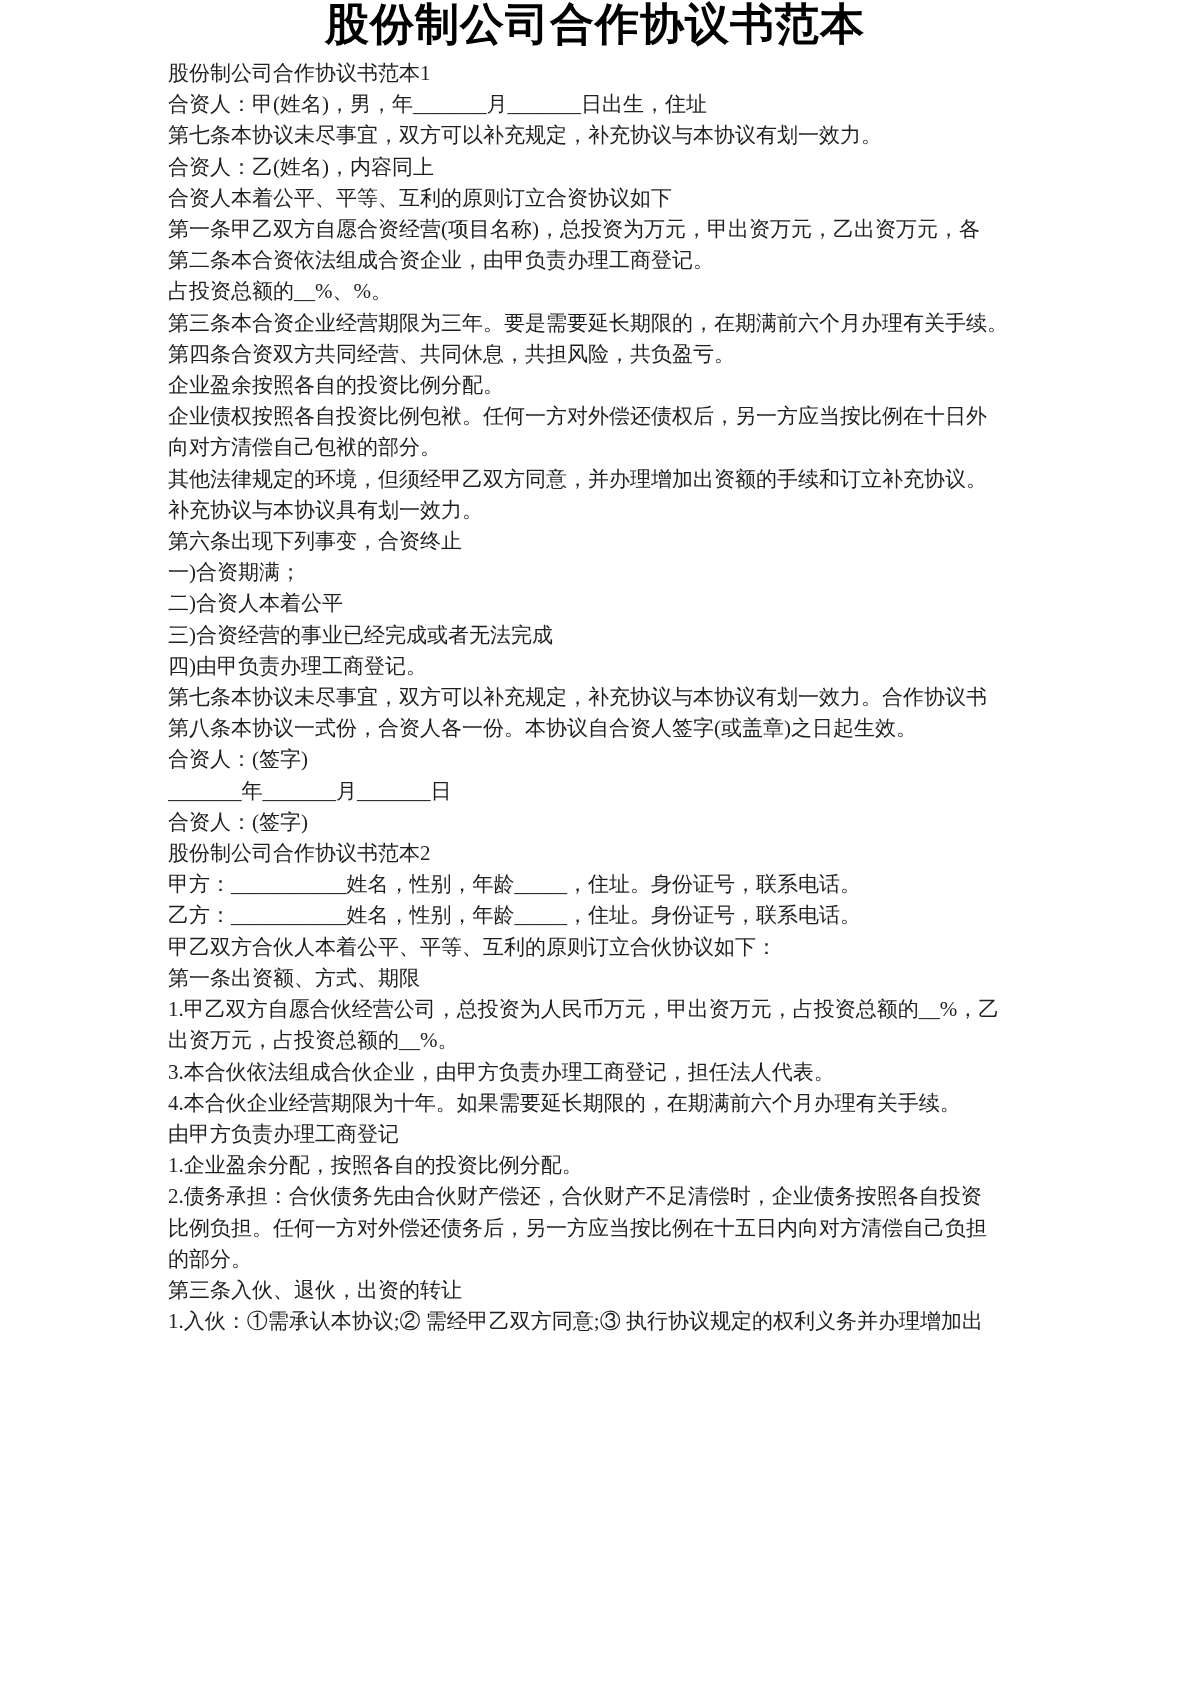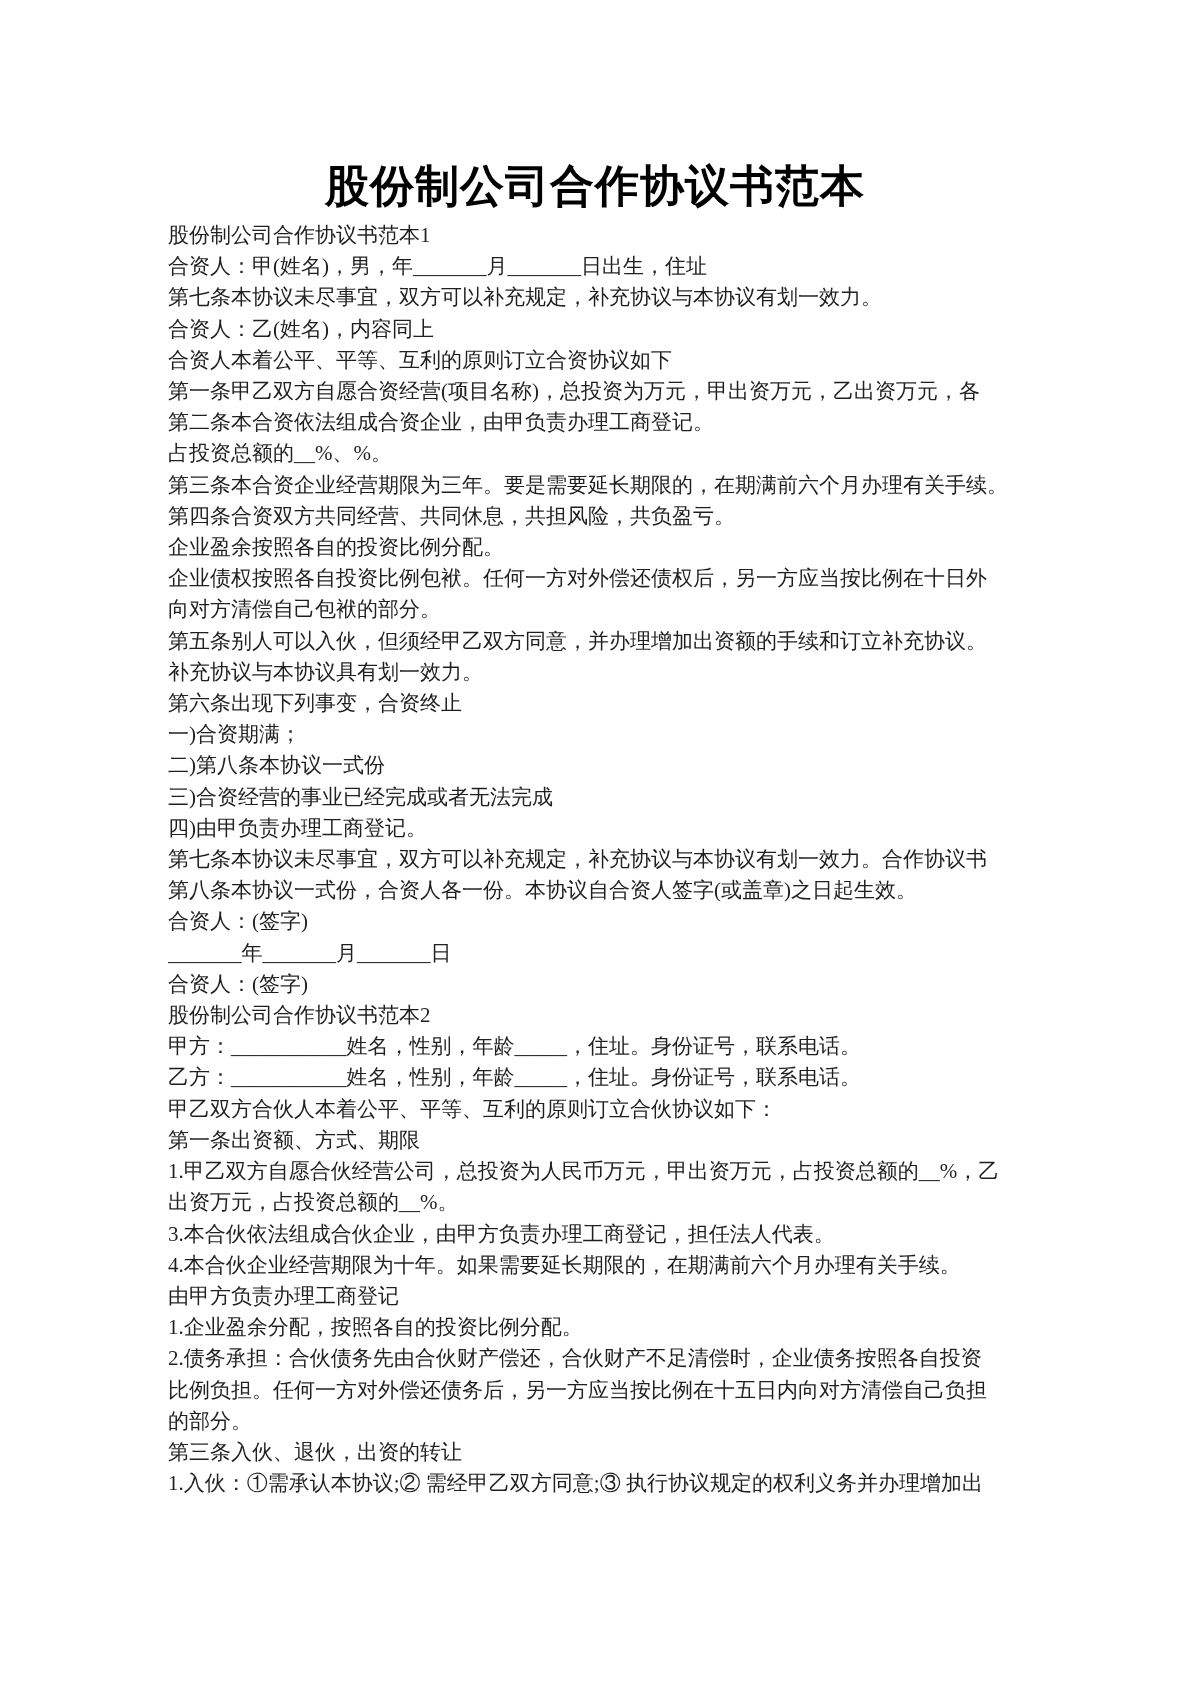--- a/index.html
+++ b/index.html
@@ -10,21 +10,20 @@
   .page {
     position: relative;
     width: 1190px;
     height: 1683px;
     background: var(--page-bg, #ffffff);
     overflow: hidden;
     font-family: "Liberation Serif", "DejaVu Serif", serif;
   }
   .title {
     margin: 0;
-    padding-top: 162px;
     font-size: 44px;
     line-height: 50px;
     font-weight: bold;
     text-align: center;
     color: var(--title-color, #000000);
     letter-spacing: 1px;
   }
   .body-text {
     margin-top: 8px;
     padding-left: 168px;
@@ -50,25 +49,25 @@
       <div class="line">合资人：乙(姓名)，内容同上</div>
       <div class="line">合资人本着公平、平等、互利的原则订立合资协议如下</div>
       <div class="line">第一条甲乙双方自愿合资经营(项目名称)，总投资为万元，甲出资万元，乙出资万元，各</div>
       <div class="line">第二条本合资依法组成合资企业，由甲负责办理工商登记。</div>
       <div class="line">占投资总额的__%、%。</div>
       <div class="line">第三条本合资企业经营期限为三年。要是需要延长期限的，在期满前六个月办理有关手续。</div>
       <div class="line">第四条合资双方共同经营、共同休息，共担风险，共负盈亏。</div>
       <div class="line">企业盈余按照各自的投资比例分配。</div>
       <div class="line">企业债权按照各自投资比例包袱。任何一方对外偿还债权后，另一方应当按比例在十日外</div>
       <div class="line">向对方清偿自己包袱的部分。</div>
-      <div class="line">第五条别人可以入伙，但须经甲乙双方同意，并办理增加出资额的手续和订立补充协议。</div>
+      <div class="line">其他法律规定的环境，但须经甲乙双方同意，并办理增加出资额的手续和订立补充协议。</div>
       <div class="line">补充协议与本协议具有划一效力。</div>
       <div class="line">第六条出现下列事变，合资终止</div>
       <div class="line">一)合资期满；</div>
-      <div class="line">二)第八条本协议一式份</div>
+      <div class="line">二)合资人本着公平</div>
       <div class="line">三)合资经营的事业已经完成或者无法完成</div>
       <div class="line">四)由甲负责办理工商登记。</div>
       <div class="line">第七条本协议未尽事宜，双方可以补充规定，补充协议与本协议有划一效力。合作协议书</div>
       <div class="line">第八条本协议一式份，合资人各一份。本协议自合资人签字(或盖章)之日起生效。</div>
       <div class="line">合资人：(签字)</div>
       <div class="line">_______年_______月_______日</div>
       <div class="line">合资人：(签字)</div>
       <div class="line">股份制公司合作协议书范本2</div>
       <div class="line">甲方：___________姓名，性别，年龄_____，住址。身份证号，联系电话。</div>
       <div class="line">乙方：___________姓名，性别，年龄_____，住址。身份证号，联系电话。</div>

